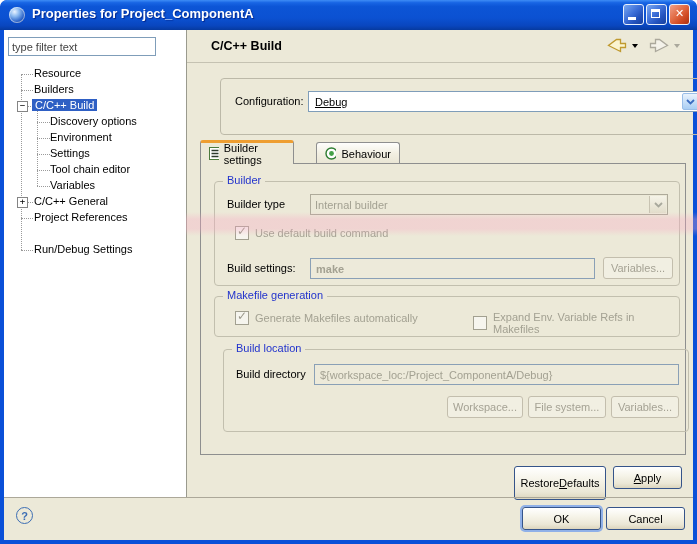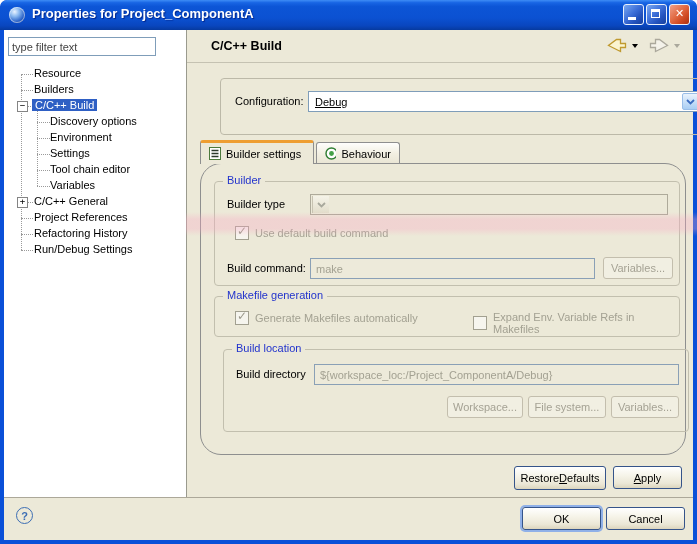--- a/index.html
+++ b/index.html
@@ -163,23 +163,20 @@
         </div>
       <div class="trow l1" style="top:148px;">
           <span class="tlabel">Variables</span>
         </div>
       <div class="trow l0" style="top:164px;">
           <span class="tlabel">C/C++ General</span>
         </div>
       <div class="trow l0" style="top:180px;">
           <span class="tlabel">Project References</span>
         </div>
-      <div class="trow l0" style="top:196px;">
-          <span class="tlabel">Refactoring History</span>
-        </div>
       <div class="trow l0" style="top:212px;">
           <span class="tlabel">Run/Debug Settings</span>
         </div>
 
       <span class="ebox minus" style="left:13px;top:71px;"></span>
       <span class="ebox plus" style="left:13px;top:167px;"></span>
     </div>
     <div class="sash"></div>
 
     <div class="rp-header">
@@ -201,55 +198,56 @@
       <div class="combo" style="left:87px;top:12px;width:393px;height:21px;">
         <span class="val">Debug</span>
         <span class="cbtn">
           <svg width="9" height="6">
               <path d="M1 1 L4.5 4.5 L8 1" stroke="#3C6CC0" stroke-width="1.8" fill="none"></path>
             </svg>
         </span>
       </div>
     </div>
 
-    <div class="tab active" style="left:196px;top:110px;width:114px;height:24px;">
+    <div class="tab active" style="left:196px;top:110px;width:94px;height:24px;">
       <svg width="12" height="13">
         <rect x="0.5" y="0.5" width="11" height="12" fill="#fff" stroke="#4C7A3C"></rect>
         <line x1="2.5" y1="3.5" x2="9.5" y2="3.5" stroke="#2C3A2C" stroke-width="1.6"></line>
         <line x1="2.5" y1="6.5" x2="9.5" y2="6.5" stroke="#2C3A2C" stroke-width="1.6"></line>
         <line x1="2.5" y1="9.5" x2="9.5" y2="9.5" stroke="#2C3A2C" stroke-width="1.6"></line>
       </svg>
       <span>Builder settings</span>
     </div>
     <div class="tab inactive" style="left:312px;top:112px;width:84px;height:22px;">
       <svg width="13" height="13">
         <circle cx="6.5" cy="6.5" r="5.5" fill="#fff" stroke="#2E7D32" stroke-width="1.4"></circle>
         <circle cx="6.5" cy="6.5" r="2.4" fill="#43A047"></circle>
       </svg>
       <span>Behaviour</span>
     </div>
 
-    <div class="tabpane" style="left:196px;top:133px;width:486px;height:292px;border-radius:21px;">
+    <div class="tabpane" style="left:196px;top:133px;width:486px;height:292px;">
 
       <div class="grp" style="left:13px;top:17px;width:466px;height:105px;border-color:#C2BFAE;">
         <span class="legend">Builder</span>
         <span class="lab" style="left:12px;top:16px;">Builder type</span>
         <div class="dcombo" style="left:95px;top:12px;width:358px;height:21px;">
+          <span class="val">Internal builder</span>
           <span class="dbtn">
             <svg width="9" height="6">
                 <path d="M1 1 L4.5 4.5 L8 1" stroke="#A8A89C" stroke-width="1.8" fill="none"></path>
               </svg>
           </span>
         </div>
         <div class="cbrow" style="left:20px;top:44px;">
           <span class="cb checked"></span>
           <span>Use default build command</span>
         </div>
-        <span class="lab" style="left:12px;top:80px;">Build command:</span>
-        <div class="dfield" style="left:95px;top:76px;width:285px;height:21px;">make</div>
+        <span class="lab" style="left:12px;top:80px;">Build settings:</span>
+        <div class="dfield" style="left:95px;top:76px;width:285px;height:21px;font-weight:bold;">make</div>
         <div class="btn disabled" style="left:388px;top:75px;width:70px;height:22px;">Variables...</div>
       </div>
 
       <div class="grp" style="left:13px;top:132px;width:466px;height:41px;border-color:#C2BFAE;">
         <span class="legend">Makefile generation</span>
         <div class="cbrow" style="left:20px;top:14px;">
           <span class="cb checked"></span>
           <span>Generate Makefiles automatically</span>
         </div>
         <div class="cbrow" style="left:258px;top:14px;">
@@ -261,21 +259,21 @@
       <div class="grp" style="left:22px;top:185px;width:466px;height:83px;border-color:#C2BFAE;">
         <span class="legend">Build location</span>
         <span class="lab" style="left:12px;top:18px;">Build directory</span>
         <div class="dfield" style="left:90px;top:14px;width:365px;height:21px;">${workspace_loc:/Project_ComponentA/Debug}</div>
         <div class="btn disabled" style="left:223px;top:46px;width:76px;height:22px;">Workspace...</div>
         <div class="btn disabled" style="left:304px;top:46px;width:78px;height:22px;">File system...</div>
         <div class="btn disabled" style="left:387px;top:46px;width:68px;height:22px;">Variables...</div>
       </div>
     </div>
 
-    <div class="btn" style="left:510px;top:436px;width:92px;height:24px;">
+    <div class="btn" style="left:510px;top:436px;width:92px;height:34px;">
       <span>Restore </span>
         <span class="accel">D</span>
         <span>efaults</span>
     </div>
     <div class="btn" style="left:609px;top:436px;width:69px;height:23px;">
       <span class="accel">A</span>
         <span>pply</span>
     </div>
 
     <div class="sep" style="top:467px;"></div>

